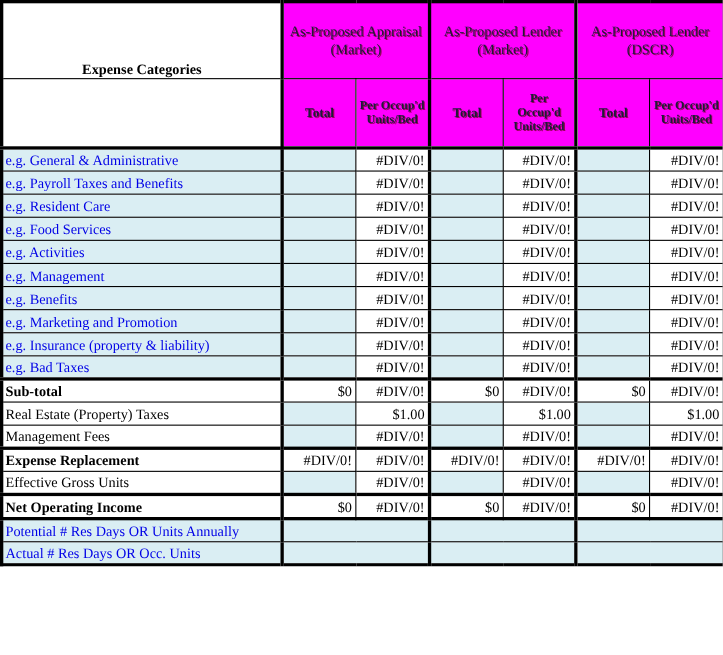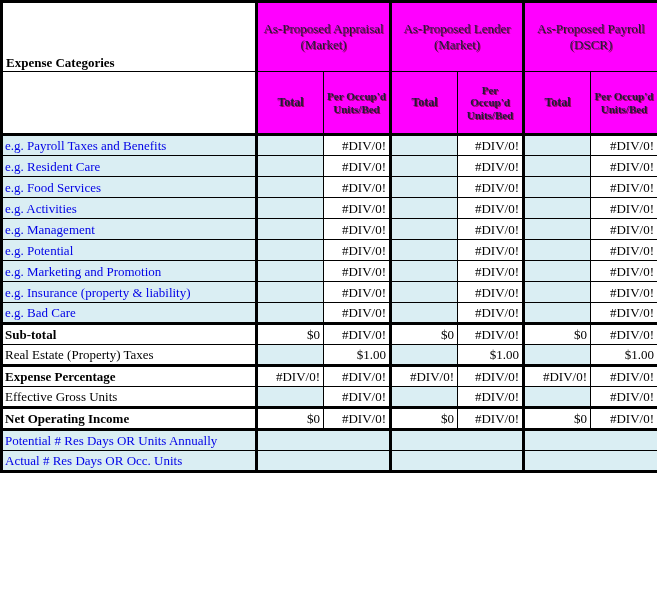--- a/index.html
+++ b/index.html
@@ -24,21 +24,21 @@
     overflow:hidden;
     white-space:nowrap;
     box-sizing:border-box;
   }
   
   tr.group-row{height:70px;}
   tr.sub-row{height:63px;}
   .corner{
     background:#fff;
     vertical-align:bottom;
-    text-align:left;
+    text-align:center;
     font-weight:bold;
     border-right:3px solid var(--border);
   }
   .corner2{
     background:#fff;
     border-right:3px solid var(--border);
   }
   .ghdr{
     background:var(--magenta);
     text-align:center;
@@ -90,21 +90,21 @@
       <col style="width:67px">
         <col style="width:66px">
       <col style="width:67px">
         <col style="width:68px">
     </colgroup>
     <thead>
       <tr class="group-row">
         <td class="corner">Expense Categories</td>
         <th class="ghdr g-first" colspan="2">As-Proposed Appraisal (Market)</th>
         <th class="ghdr g-first" colspan="2">As-Proposed Lender (Market)</th>
-        <th class="ghdr g-first" colspan="2">As-Proposed Payroll (DSCR)</th>
+        <th class="ghdr g-first" colspan="2">As-Proposed Lender (DSCR)</th>
       </tr>
       <tr class="sub-row">
         <td class="corner2"></td>
         <th class="shdr g-first">Total</th>
         <th class="shdr">
           <span class="ln">Per Occup'd</span>
           <span class="ln">Units/Bed</span>
         </th>
         <th class="shdr g-first">Total</th>
         <th class="shdr">
@@ -113,20 +113,29 @@
         </th>
         <th class="shdr g-first">Total</th>
         <th class="shdr">
           <span class="ln">Per Occup'd</span>
           <span class="ln">Units/Bed</span>
         </th>
       </tr>
     </thead>
     <tbody>
         <tr>
+          <td class="label eg">e.g. General &amp; Administrative</td>
+          <td class="val g-first empty"></td>
+          <td class="val">#DIV/0!</td>
+          <td class="val g-first empty"></td>
+          <td class="val">#DIV/0!</td>
+          <td class="val g-first empty"></td>
+          <td class="val">#DIV/0!</td>
+        </tr>
+        <tr>
           <td class="label eg">e.g. Payroll Taxes and Benefits</td>
           <td class="val g-first empty"></td>
           <td class="val">#DIV/0!</td>
           <td class="val g-first empty"></td>
           <td class="val">#DIV/0!</td>
           <td class="val g-first empty"></td>
           <td class="val">#DIV/0!</td>
         </tr>
         <tr>
           <td class="label eg">e.g. Resident Care</td>
@@ -158,21 +167,21 @@
         <tr>
           <td class="label eg">e.g. Management</td>
           <td class="val g-first empty"></td>
           <td class="val">#DIV/0!</td>
           <td class="val g-first empty"></td>
           <td class="val">#DIV/0!</td>
           <td class="val g-first empty"></td>
           <td class="val">#DIV/0!</td>
         </tr>
         <tr>
-          <td class="label eg">e.g. Potential</td>
+          <td class="label eg">e.g. Benefits</td>
           <td class="val g-first empty"></td>
           <td class="val">#DIV/0!</td>
           <td class="val g-first empty"></td>
           <td class="val">#DIV/0!</td>
           <td class="val g-first empty"></td>
           <td class="val">#DIV/0!</td>
         </tr>
         <tr>
           <td class="label eg">e.g. Marketing and Promotion</td>
           <td class="val g-first empty"></td>
@@ -185,21 +194,21 @@
         <tr>
           <td class="label eg">e.g. Insurance (property &amp; liability)</td>
           <td class="val g-first empty"></td>
           <td class="val">#DIV/0!</td>
           <td class="val g-first empty"></td>
           <td class="val">#DIV/0!</td>
           <td class="val g-first empty"></td>
           <td class="val">#DIV/0!</td>
         </tr>
         <tr>
-          <td class="label eg">e.g. Bad Care</td>
+          <td class="label eg">e.g. Bad Taxes</td>
           <td class="val g-first empty"></td>
           <td class="val">#DIV/0!</td>
           <td class="val g-first empty"></td>
           <td class="val">#DIV/0!</td>
           <td class="val g-first empty"></td>
           <td class="val">#DIV/0!</td>
         </tr>
         <tr class="thick-top">
           <td class="label bold">Sub-total</td>
           <td class="val g-first">$0</td>
@@ -211,22 +220,31 @@
         </tr>
         <tr>
           <td class="label normal">Real Estate (Property) Taxes</td>
           <td class="val g-first empty"></td>
           <td class="val">$1.00</td>
           <td class="val g-first empty"></td>
           <td class="val">$1.00</td>
           <td class="val g-first empty"></td>
           <td class="val">$1.00</td>
         </tr>
-        <tr class="thick-top">
-          <td class="label bold">Expense Percentage</td>
+        <tr>
+          <td class="label normal">Management Fees</td>
+          <td class="val g-first empty"></td>
+          <td class="val">#DIV/0!</td>
+          <td class="val g-first empty"></td>
+          <td class="val">#DIV/0!</td>
+          <td class="val g-first empty"></td>
+          <td class="val">#DIV/0!</td>
+        </tr>
+        <tr class="thick-top">
+          <td class="label bold">Expense Replacement</td>
           <td class="val g-first">#DIV/0!</td>
           <td class="val">#DIV/0!</td>
           <td class="val g-first">#DIV/0!</td>
           <td class="val">#DIV/0!</td>
           <td class="val g-first">#DIV/0!</td>
           <td class="val">#DIV/0!</td>
         </tr>
         <tr>
           <td class="label normal">Effective Gross Units</td>
           <td class="val g-first empty"></td>

